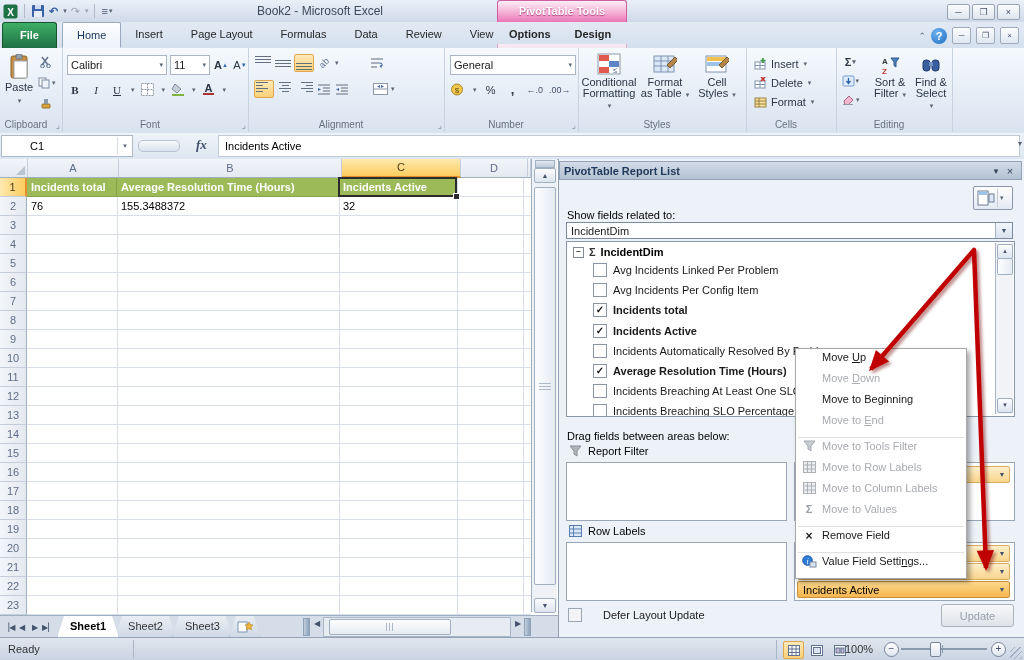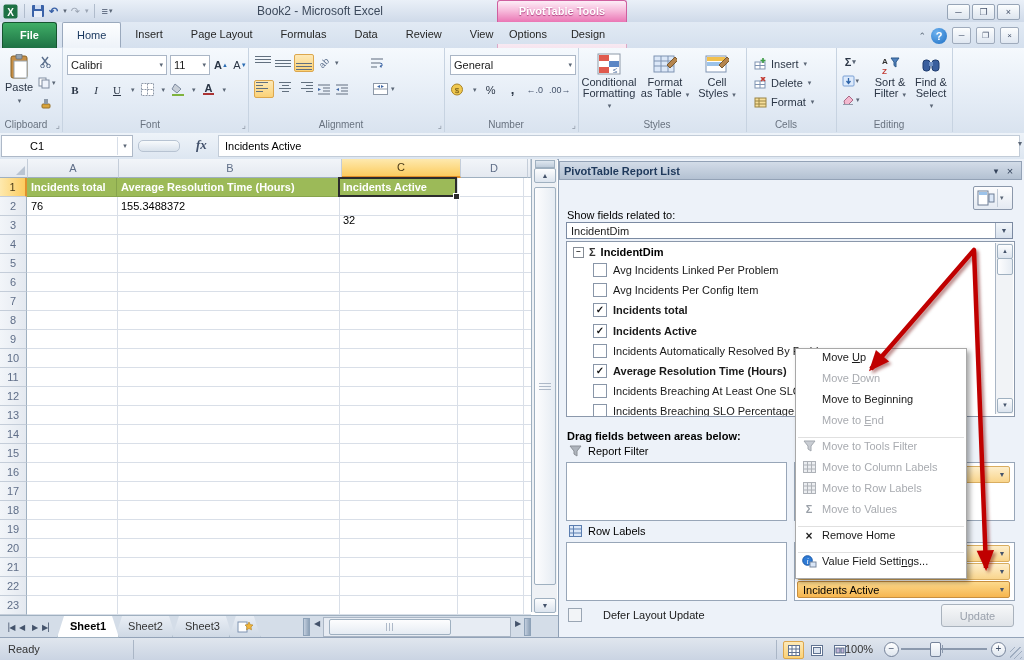--- a/index.html
+++ b/index.html
@@ -31,21 +31,21 @@
 
   
   .tabrow{left:0;top:22px;width:1024px;height:26px;
     background:linear-gradient(#e2eaf4,#d5e0ee);border-bottom:1px solid #8fa0b5;}
   .tabs{position:absolute;left:2px;top:0;height:26px;display:flex;align-items:stretch;}
   .tab{padding:6px 14px 0 14px;color:#262626;}
   .tab.file{background:linear-gradient(#3fae66,#1e7145);color:#fff;font-weight:bold;
     border:1px solid #15542f;border-bottom:none;border-radius:3px 3px 0 0;padding:6px 17px 0 17px;margin-right:5px;}
   .tab.active{background:linear-gradient(#fdfeff,#eef3f9);border:1px solid #9aa9bd;border-bottom:1px solid #eef3f9;
     border-radius:2px 2px 0 0;color:#17365d;}
-  .ctxtabs{position:absolute;left:497px;top:0;height:32px;display:flex;}
+  .ctxtabs{position:absolute;left:497px;top:0;height:32px;display:flex;font-weight:bold;}
   .ctxtabs .tab{padding:6px 12px 0 12px;}
   .tabrow-right{position:absolute;right:5px;top:5px;display:flex;align-items:center;gap:5px;}
   .mini{width:17px;height:15px;border:1px solid #9fabbc;border-radius:2px;
     background:linear-gradient(#fcfdfe,#dfe7f1);display:flex;align-items:center;justify-content:center;
     font-size:8px;color:#45526a;}
   .help{width:16px;height:16px;border-radius:50%;background:radial-gradient(circle at 35% 30%,#6db2ef,#1f6fc4);
     color:#fff;font-weight:bold;font-size:11px;display:flex;align-items:center;justify-content:center;border:none;}
   .chev{color:#5a6778;font-size:9px;}
 
   
@@ -593,21 +593,21 @@
   <div class="abs vline" style="left:117px;"></div>
   <div class="abs vline" style="left:339px;"></div>
   <div class="abs vline" style="left:457px;"></div>
   <div class="abs vline" style="left:523px;"></div>
 
   <div class="abs gcell grn" style="left:27px;width:90px;">Incidents total</div>
   <div class="abs gcell grn" style="left:117px;width:222px;">Average Resolution Time (Hours)</div>
   <div class="abs gcell grn" style="left:339px;width:118px;">Incidents Active</div>
   <div class="abs gcell datacell" style="left:27px;top:197px;width:90px;">76</div>
   <div class="abs gcell datacell" style="left:117px;top:197px;width:222px;">155.3488372</div>
-  <div class="abs gcell datacell" style="left:339px;top:211px;width:118px;">32</div>
+  <div class="abs gcell datacell" style="left:339px;top:197px;width:118px;">32</div>
   <div class="abs selbox-c1"></div>
   <div class="abs fillhandle"></div>
 
   <div class="abs vscroll">
     <div class="vs-split"></div>
     <div class="sbtn" style="top:9px;">▲</div>
     <div class="vthumb">
         <div class="grip"></div>
       </div>
     <div class="sbtn" style="top:439px;">▼</div>
@@ -737,21 +737,21 @@
           <div style="display: inline;">Incidents Breaching SLO Percentage</div>
         </div>
       </div>
     <div class="lscroll">
       <div class="lsbtn" style="top:1px;">▲</div>
       <div class="lsthumb"></div>
       <div class="lsbtn" style="bottom:1px;">▼</div>
     </div>
   </div>
 
-  <span class="abs plabel" style="left:567px;top:430px;font-weight:bold;">Drag fields between areas below:</span>
+  <span class="abs plabel" style="left:567px;top:430px;">Drag fields between areas below:</span>
 
   <div class="abs araeLbl" style="left:569px;top:445px;text-align:right;">
     <svg width="13" height="12">
         <path d="M1 1 h11 L8 6 v5 L5 9 V6 Z" fill="#aeb4bc" stroke="#8b9097"></path>
       </svg>
     <span>Report Filter</span>
   </div>
   <div class="abs abox" style="left:566px;top:462px;width:219px;height:57px;"></div>
 
   <div class="abs araeLbl" style="left:569px;top:525px;">
@@ -814,43 +814,43 @@
         </div>
         <div class="mlabel">Move to Tools Filter</div>
       </div>
       <div class="mitem disabled">
         <div class="micon">
           <svg width="13" height="12">
             <rect x="0.5" y="0.5" width="12" height="11" fill="#eceef1" stroke="#aeb2b8"></rect>
             <path d="M0.5 4h12M0.5 8h12M4.5 0.5v11M8.5 0.5v11" stroke="#aeb2b8"></path>
           </svg>
         </div>
-        <div class="mlabel">Move to Column Labels</div>
+        <div class="mlabel">Move to Row Labels</div>
       </div>
       <div class="mitem disabled">
         <div class="micon">
           <svg width="13" height="12">
             <rect x="0.5" y="0.5" width="12" height="11" fill="#eceef1" stroke="#aeb2b8"></rect>
             <path d="M0.5 4h12M0.5 8h12M4.5 0.5v11M8.5 0.5v11" stroke="#aeb2b8"></path>
           </svg>
         </div>
-        <div class="mlabel">Move to Row Labels</div>
+        <div class="mlabel">Move to Column Labels</div>
       </div>
       <div class="mitem disabled">
         <div class="micon">
           <span style="color:#9aa0a8;font-weight:bold;">Σ</span>
         </div>
         <div class="mlabel">Move to Values</div>
       </div>
       <div class="msep"></div>
       <div class="mitem">
         <div class="micon">
           <span style="color:#222;font-weight:bold;font-size:12px;">×</span>
         </div>
-        <div class="mlabel">Remove Home</div>
+        <div class="mlabel">Remove Field</div>
       </div>
       <div class="msep"></div>
       <div class="mitem">
         <div class="micon">
           <svg width="15" height="13">
             <circle cx="5.5" cy="5.5" r="4.8" fill="#2e7bd6" stroke="#1c5aa8"></circle>
             <text x="5.5" y="8.5" text-anchor="middle" font-size="8" font-style="italic" fill="#fff" font-family="Liberation Serif">i</text>
             <rect x="8" y="7" width="6" height="5" fill="#d9e6f7" stroke="#7a8aa0"></rect>
           </svg>
         </div>

